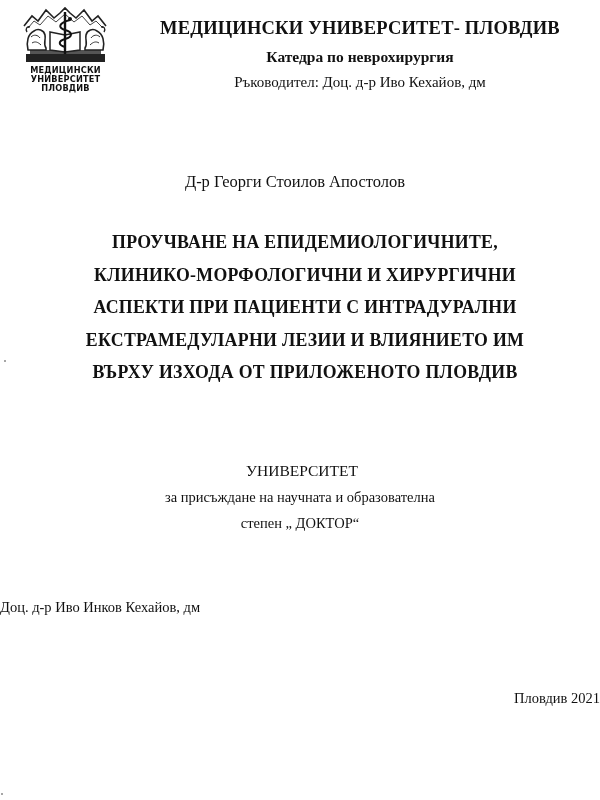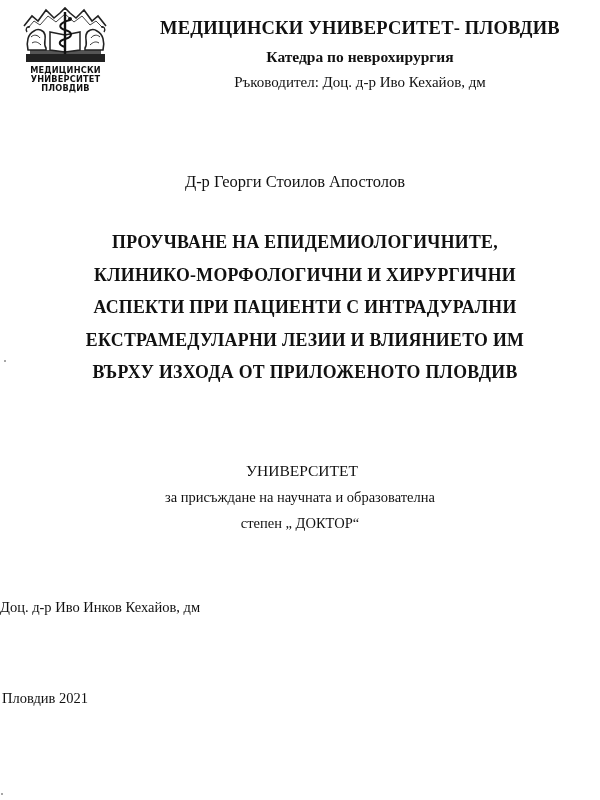--- a/index.html
+++ b/index.html
@@ -127,21 +127,21 @@
     .sup-name {
       position: absolute;
       left: 0; top: 599px; width: 600px;
       text-align: left;
       font-size: 14.5px;
       box-sizing: border-box;
     }
     .city-year {
       position: absolute;
       left: 0; top: 690px; width: 600px;
-      text-align: left;
+      text-align: right;
       font-size: 14.5px;
       padding-left: 2px; box-sizing: border-box;
     }
     .speck {
       position: absolute;
       width: 2px; height: 2px;
       background: #888;
       border-radius: 1px;
     }
   </style>

